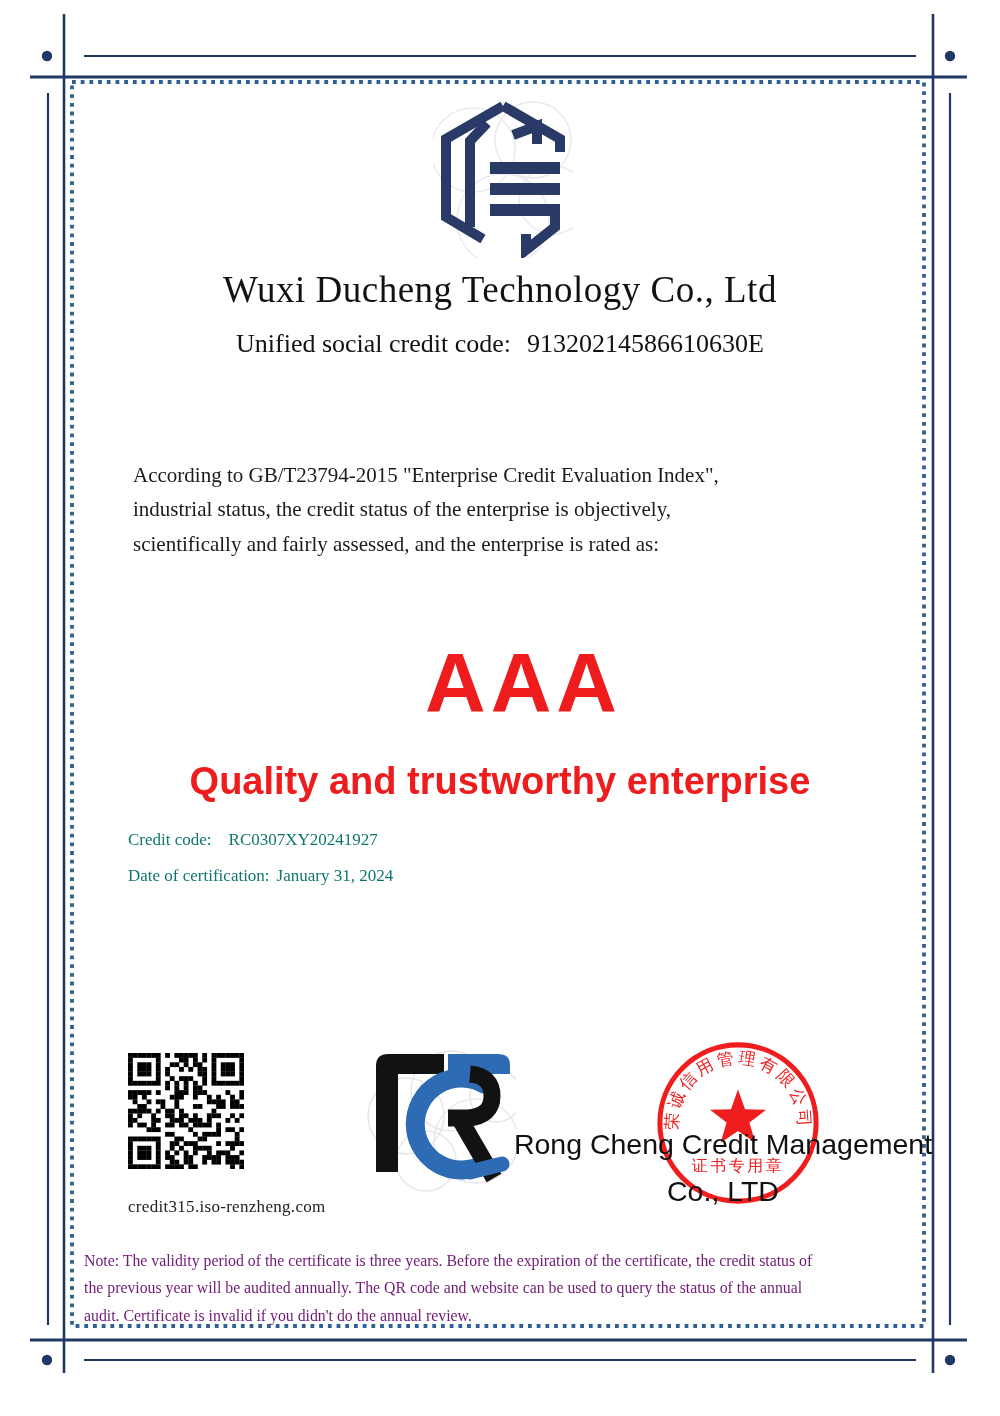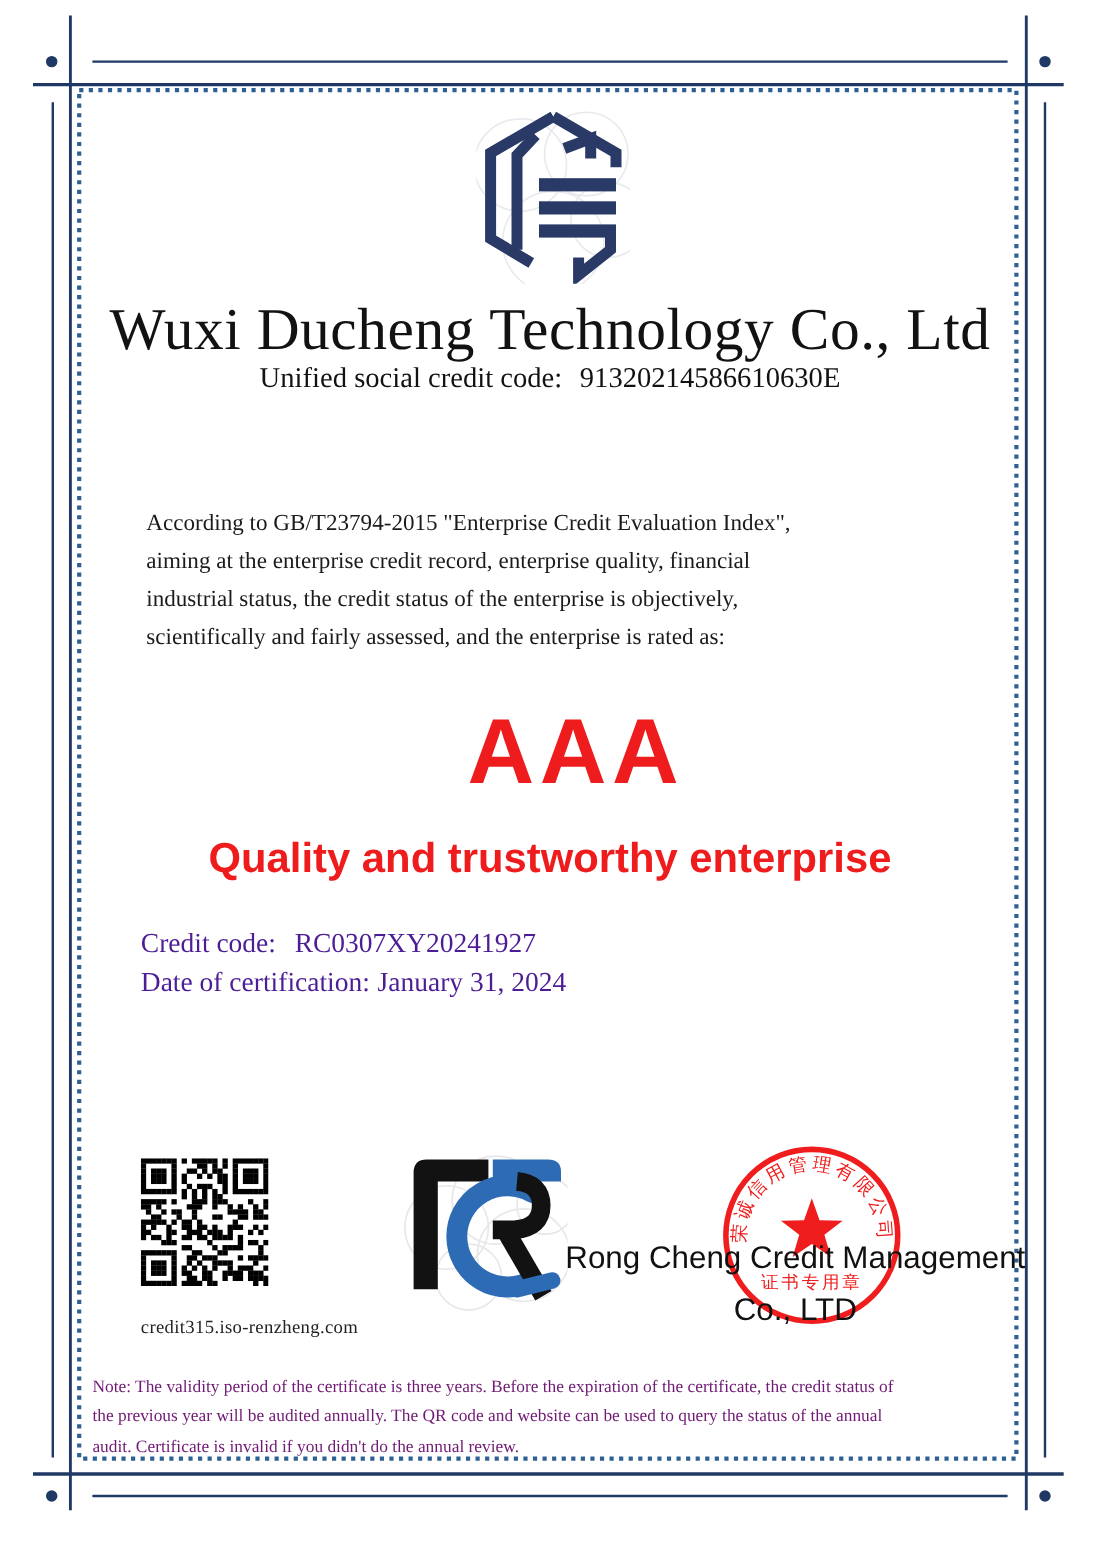--- a/index.html
+++ b/index.html
@@ -19,33 +19,33 @@
     background:#fff;
     overflow:hidden;
     font-family:"Liberation Serif", serif;
     color:var(--ink);
   }
   .frame{position:absolute;left:0;top:0;width:1000px;height:1416px;pointer-events:none;}
   .abs{position:absolute;}
   .centered{left:0;width:1000px;text-align:center;}
 
   .emblem{left:433px;top:100px;width:140px;height:158px;}
-  .company-name{top:268px;font-size:54px;letter-spacing:0.5px;color:#121212;}
+  .company-name{top:268px;font-size:37px;letter-spacing:0.5px;color:#121212;}
   .unified-line{top:329px;font-size:26px;color:#121212;}
   .unified-line .val{margin-left:16px;}
 
   .body-text{left:133px;top:458px;width:750px;font-size:21px;line-height:34.4px;color:#1b1b1b;}
   .body-text div{white-space:nowrap;}
 
   .grade{top:637px;font-size:84px;line-height:1.1;font-weight:700;letter-spacing:5px;
          font-family:"Liberation Sans", sans-serif;color:var(--red);padding-left:47px;}
   .grade-title{top:760px;font-size:38px;font-weight:700;
          font-family:"Liberation Sans", sans-serif;color:var(--red);}
 
-  .info{left:128px;top:840px;font-size:25px;line-height:35.8px;color:#4c1d95;}
+  .info{left:128px;top:822px;font-size:17px;line-height:35.8px;color:#0f766e;}
   .info .gap-wide{display:inline-block;width:17px;}
   .info .gap{display:inline-block;width:7px;}
 
   .qr{left:128px;top:1053px;width:116px;height:116px;}
   .qr-caption{left:128px;top:1197px;font-size:17px;letter-spacing:0.3px;color:#222;}
 
   .rc-logo{left:366px;top:1046px;width:150px;height:148px;}
 
   .stamp{left:654px;top:1039px;width:168px;height:168px;}
   .issuer{left:473px;width:500px;text-align:center;font-family:"Liberation Sans", sans-serif;
@@ -112,21 +112,20 @@
     </g>
   </svg>
 
   <div class="abs centered company-name">Wuxi Ducheng Technology Co., Ltd</div>
   <div class="abs centered unified-line">
     <span>Unified social credit code:</span><span class="val">91320214586610630E</span>
   </div>
 
   <div class="abs body-text">
     <div>According to GB/T23794-2015 "Enterprise Credit Evaluation Index",</div>
-    <div>aiming at the enterprise credit record, enterprise quality, financial</div>
     <div>industrial status, the credit status of the enterprise is objectively,</div>
     <div>scientifically and fairly assessed, and the enterprise is rated as:</div>
   </div>
 
   <div class="abs centered grade">AAA</div>
   <div class="abs centered grade-title">Quality and trustworthy enterprise</div>
 
   <div class="abs info">
     <div>
       <span>Credit code:</span><span class="gap-wide"></span><span>RC0307XY20241927</span>

